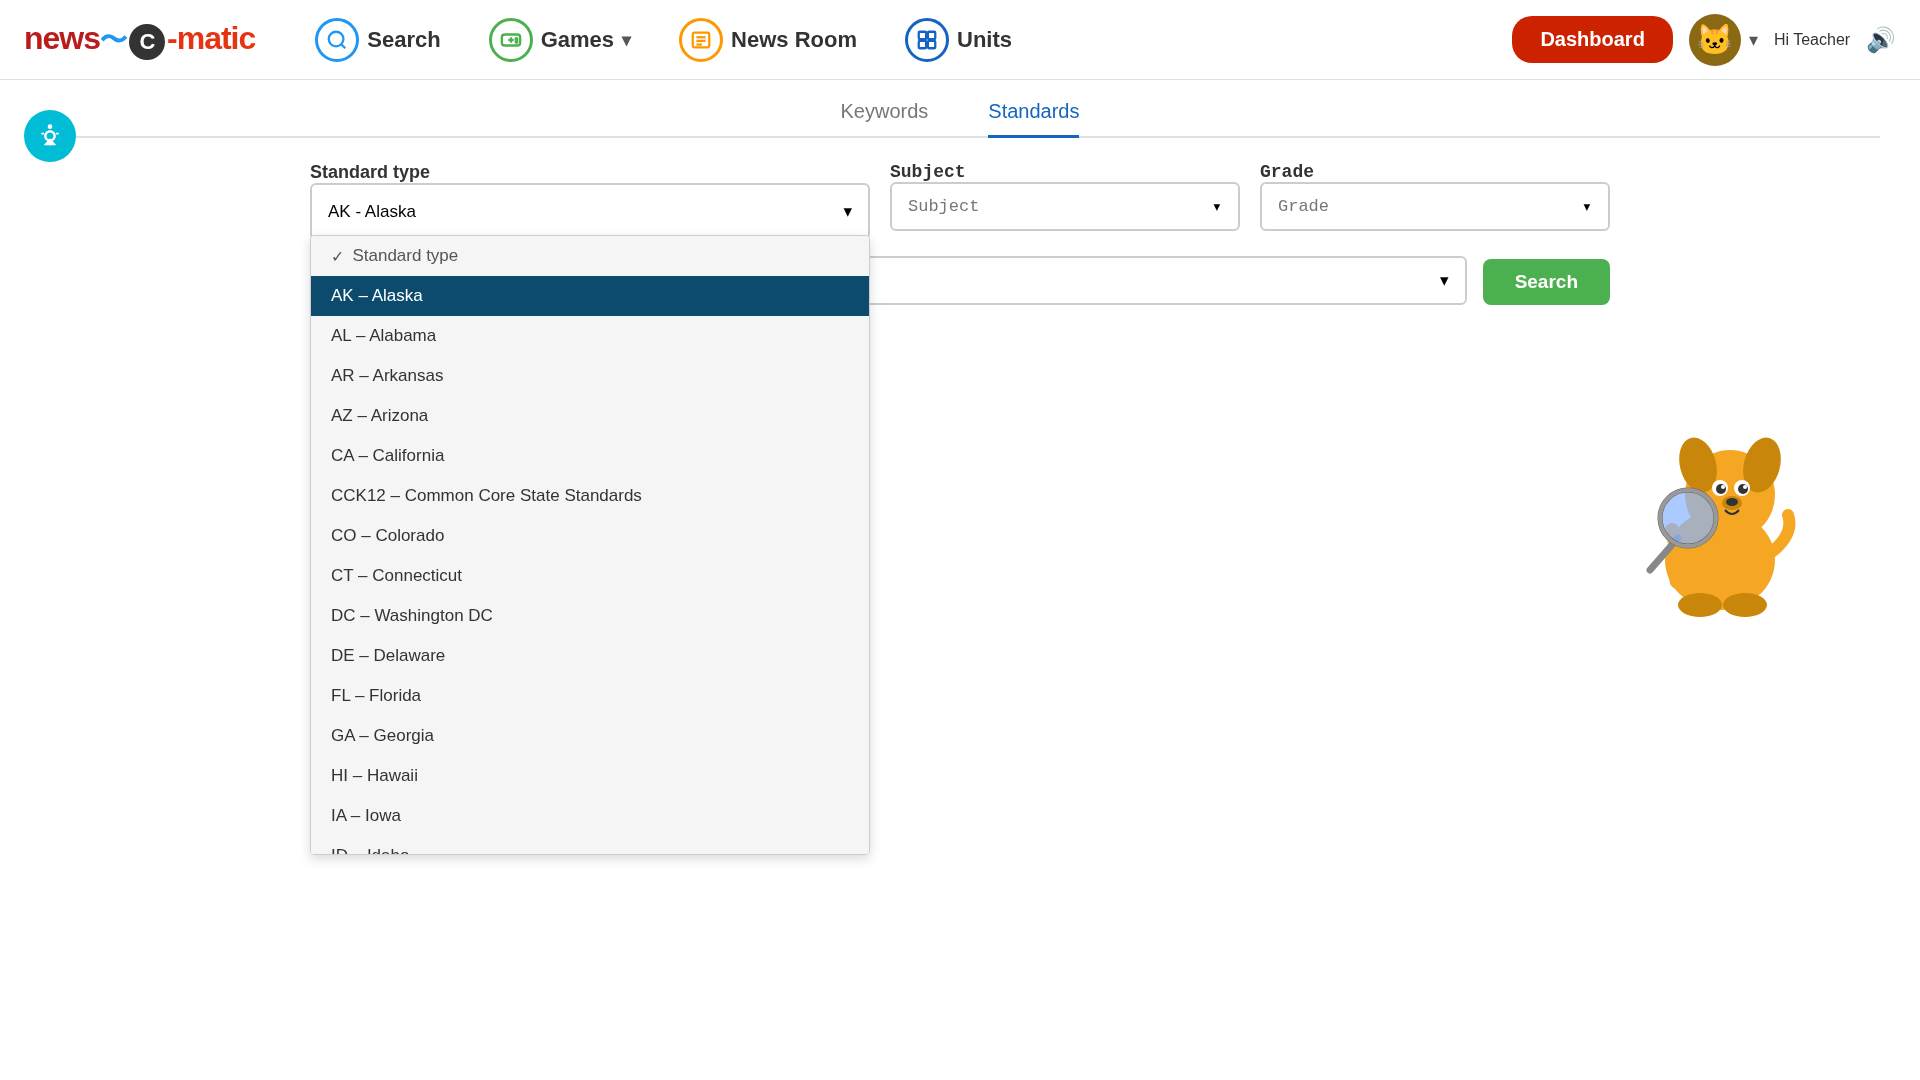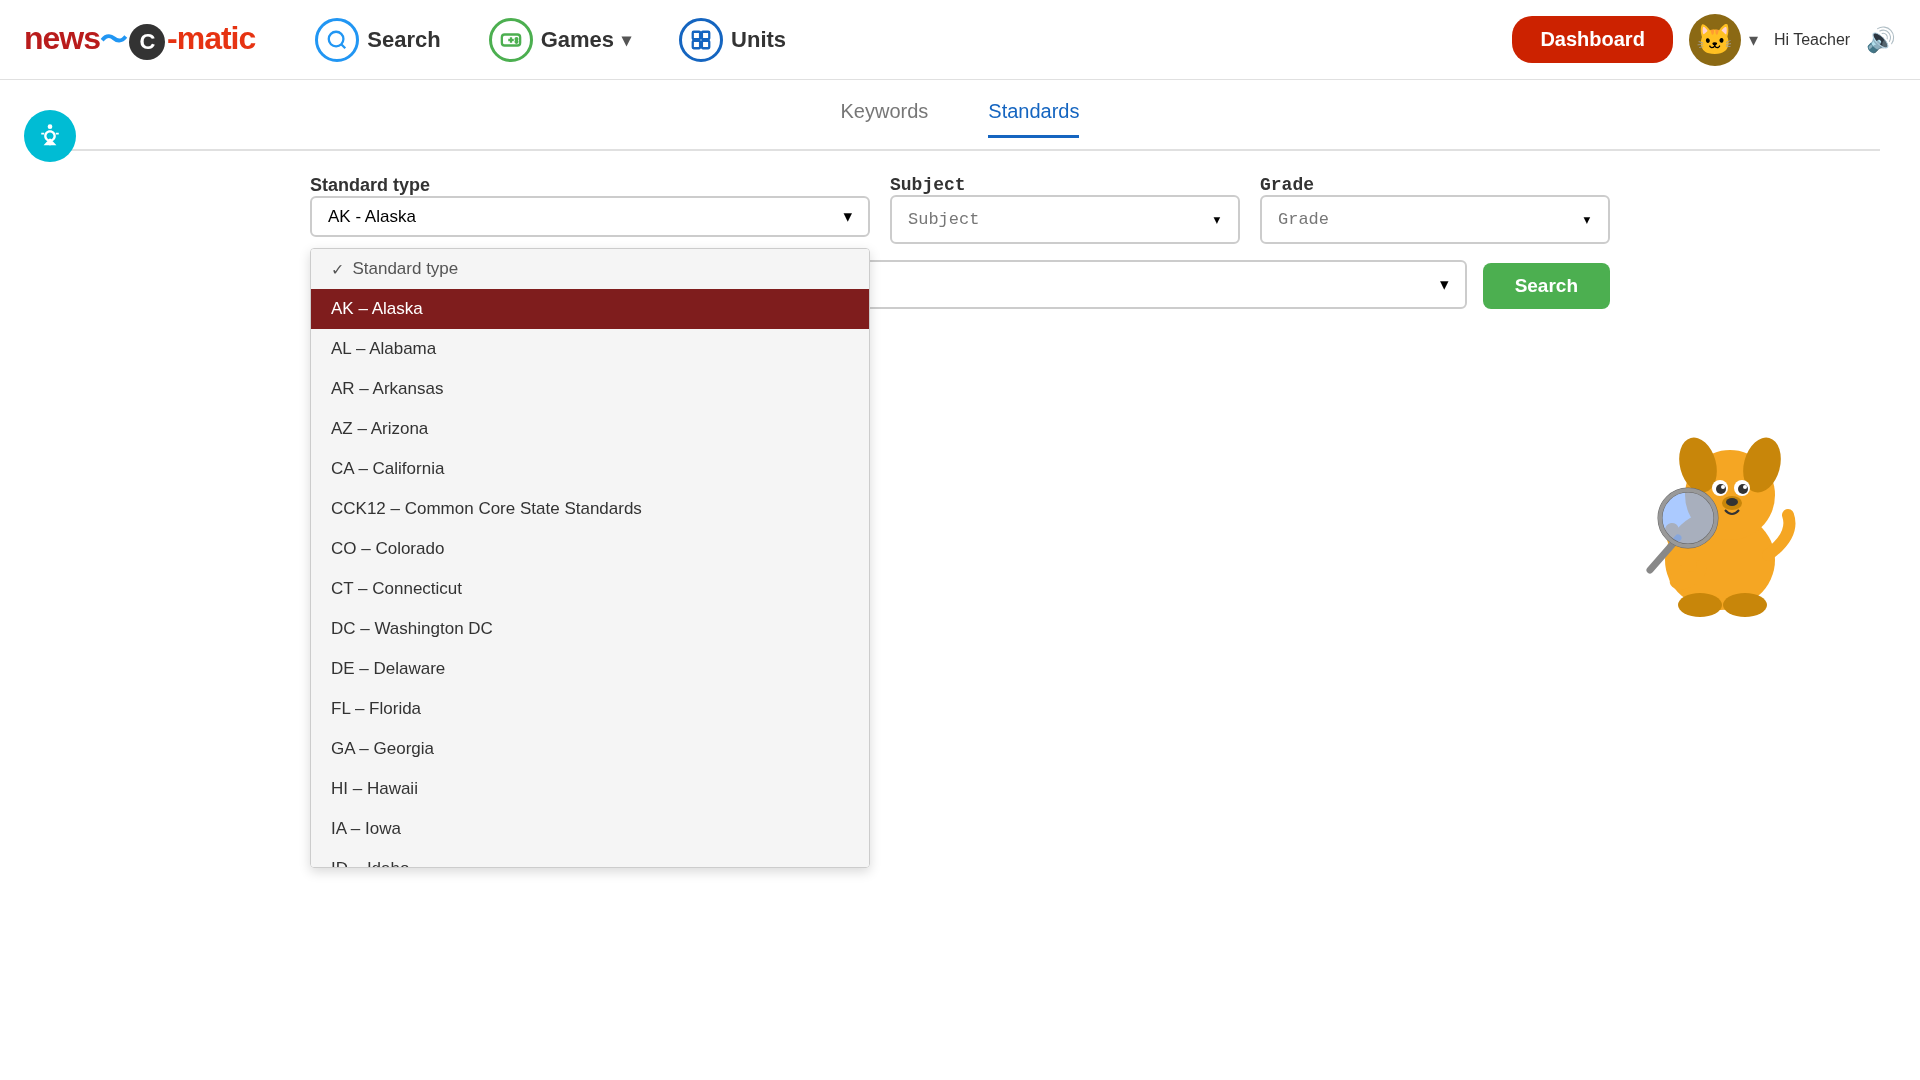--- a/index.html
+++ b/index.html
@@ -113,21 +113,21 @@
       position: relative;
     }
 
     
     .tabs {
       display: flex;
       justify-content: center;
       gap: 60px;
       margin-bottom: 24px;
       border-bottom: 2px solid #e0e0e0;
-      padding-bottom: 13px;
+      padding-bottom: 0;
     }
     .tab {
       font-size: 20px;
       font-weight: 500;
       color: #777;
       cursor: pointer;
       padding-bottom: 12px;
       border-bottom: 3px solid transparent;
       margin-bottom: -2px;
     }
@@ -162,21 +162,21 @@
     }
 
     
     .standard-type-container {
       position: relative;
       width: 560px;
     }
 
     .dropdown-trigger {
       width: 100%;
-      padding: 8px 16px;
+      padding: 16px 16px;
       font-size: 17px;
       border: 2px solid #ccc;
       border-radius: 6px;
       background: #fff;
       cursor: pointer;
       display: flex;
       align-items: center;
       justify-content: space-between;
     }
 
@@ -194,21 +194,21 @@
       box-shadow: 0 4px 12px rgba(0,0,0,0.15);
     }
 
     .dropdown-item {
       padding: 10px 20px;
       font-size: 17px;
       cursor: pointer;
       color: #333;
     }
     .dropdown-item.selected {
-      background: #7f1d1d;
+      background: #0c4a6e;
       color: #fff;
     }
     .dropdown-item.header-item {
       color: #555;
       display: flex;
       align-items: center;
       gap: 8px;
     }
     .dropdown-item.header-item .checkmark {
       color: #555;
@@ -328,20 +328,31 @@
           <line x1="12" y1="9" x2="12" y2="15"></line>
             <line x1="9" y1="12" x2="15" y2="12"></line>
           <circle cx="18" cy="11" r="1" fill="#4CAF50"></circle>
             <circle cx="18" cy="14" r="1" fill="#4CAF50"></circle>
         </svg>
       </div>
       <span>Games</span>
       <span class="games-arrow">▾</span>
     </div>
 
+    <div class="nav-item">
+      <div class="nav-icon orange">
+        <svg width="22" height="22" viewBox="0 0 24 24" fill="none" stroke="#FF9800" stroke-width="2.5">
+          <rect x="3" y="4" width="18" height="16" rx="2"></rect>
+          <line x1="7" y1="9" x2="17" y2="9"></line>
+          <line x1="7" y1="13" x2="17" y2="13"></line>
+          <line x1="7" y1="17" x2="13" y2="17"></line>
+        </svg>
+      </div>
+      <span>News Room</span>
+    </div>
 
     <div class="nav-item">
       <div class="nav-icon blue2">
         <svg width="22" height="22" viewBox="0 0 24 24" fill="none" stroke="#1565C0" stroke-width="2.5">
           <rect x="3" y="3" width="8" height="8" rx="1"></rect>
           <rect x="13" y="3" width="8" height="8" rx="1"></rect>
           <rect x="3" y="13" width="8" height="8" rx="1"></rect>
           <rect x="13" y="13" width="8" height="8" rx="1"></rect>
         </svg>
       </div>

